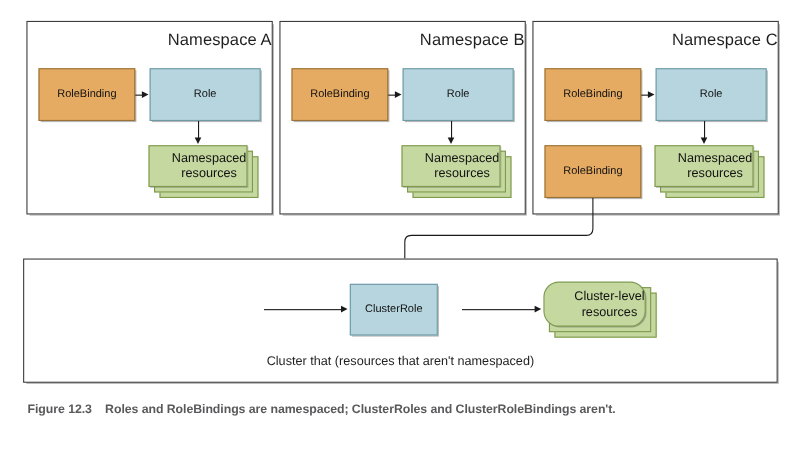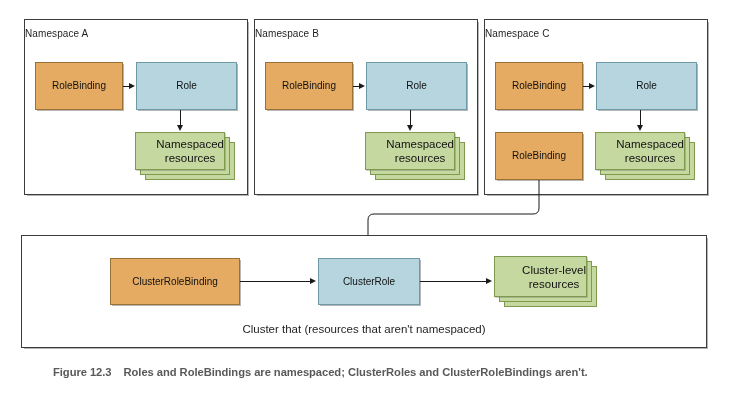--- a/index.html
+++ b/index.html
@@ -25,22 +25,22 @@
     border: 1px solid #3c3c3c;
     background: #ffffff;
     box-sizing: border-box;
     box-shadow: 2px 2px 0 -1px rgba(120,120,120,0.55);
   }
   .ns-title {
     position: absolute;
     top: 8px;
     left: 0;
     width: 100%;
-    text-align: left;
-    font-size: 10px;
+    text-align: right;
+    font-size: 15px;
     color: #1f1f1f;
     letter-spacing: 0.1px;
   }
   .cluster-box {
     position: absolute;
     border: 1px solid #3c3c3c;
     background: #ffffff;
     box-sizing: border-box;
     box-shadow: 2px 2px 0 -1px rgba(120,120,120,0.55);
   }
@@ -119,21 +119,21 @@
   .fig-caption {
     position: absolute;
     left: 25px;
     top: 366px;
     width: 680px;
     font-size: 11.2px;
     font-weight: bold;
     color: #59595b;
     letter-spacing: -0.05px;
   }
-  .fig-caption .fig-num { margin-right: 12px; margin-left: 28px; }
+  .fig-caption .fig-num { margin-right: 12px; }
 </style>
 </head>
 <body>
 
 <div id="figure-root">
 
   <div class="ns-box" style="left:24px; top:19px; width:224px; height:176px;">
     <div class="ns-title">Namespace A</div>
   </div>
   <div class="node orange" style="left:35px; top:62px; width:88px; height:48px;">RoleBinding</div>
@@ -197,26 +197,25 @@
   <div class="arrow-d" style="left:636.5px; top:125px;"></div>
 
   <svg class="elbow" style="left:0; top:0; width:729px; height:415px;">
     <path d="M 539,180 L 539,208 Q 539,214 533,214 L 374,214 Q 368,214 368,220 L 368,250" fill="none" stroke="#1a1a1a" stroke-width="1"></path>
   </svg>
   <div class="arrow-d" style="left:364.5px; top:249px;"></div>
 
   <div class="cluster-box" style="left:21px; top:235px; width:686px; height:113px;">
     <div class="cluster-caption" style="bottom:12px;">Cluster that (resources that aren't namespaced)</div>
   </div>
-  <div class="node orange" style="left:110px; top:258px; width:130px; height:47px;">ClusterRoleBinding</div>
-  <div class="node blue" style="left:318px; top:258px; width:102px; height:47px;">ClusterRole</div>
+  <div class="node blue" style="left:318px; top:258px; width:80px; height:47px;">ClusterRole</div>
   <div class="stack" style="left:494px; top:256px; width:105px; height:52px;">
     <div class="sheet s3" style="width:93px; height:41px;"></div>
     <div class="sheet s2" style="width:93px; height:41px;"></div>
-    <div class="sheet s1" style="width:93px; height:41px;">
+    <div class="sheet s1" style="width:93px; height:41px;border-radius:14px;">
       <span>
         <span>Cluster-level</span><br>
         <span>resources</span>
       </span>
     </div>
   </div>
 
   <div class="wire h" style="left:240px; top:281px; width:71px;"></div>
   <div class="arrow-r" style="left:310px; top:277.5px;"></div>
 

